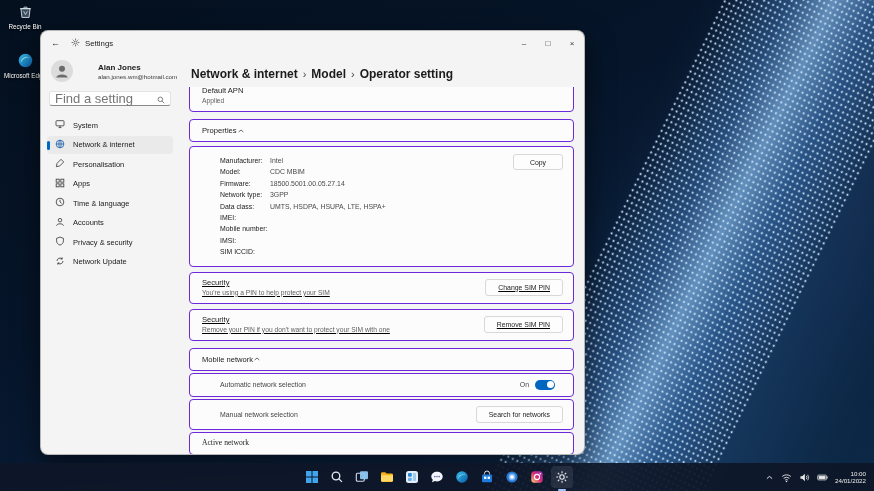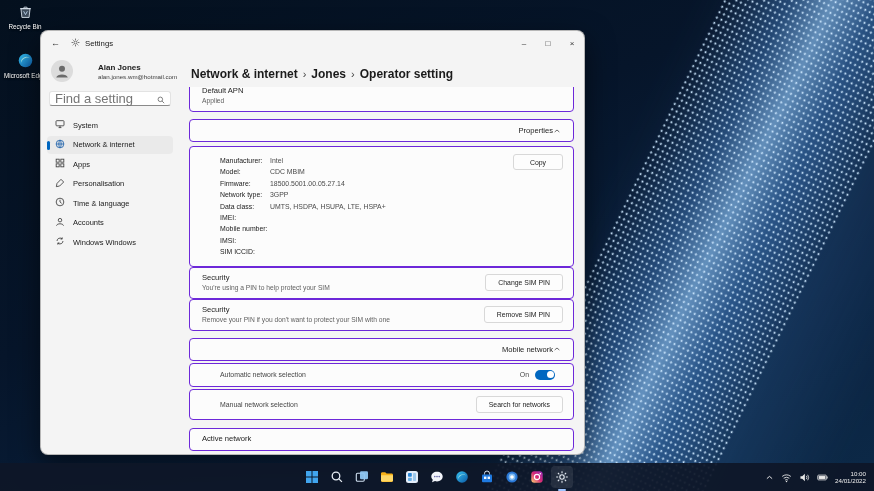--- a/index.html
+++ b/index.html
@@ -49,37 +49,37 @@
 
   .main { flex:1; display:flex; flex-direction:column; min-width:0; }
   .breadcrumb { padding:12px 0 6px 12px; display:flex; align-items:center; gap:5px; font-size:12px; font-weight:700; color:#1b1b1b; white-space:nowrap; }
   .crumb-sep { font-size:11px; color:#444; font-weight:400; }
   .content { flex:1; overflow:hidden; padding:0 10px; }
 
   .card { background:#fcfcfc; border:1px solid #6d28d9; border-radius:4px; }
   .card-title { font-size:7.6px; color:#1b1b1b; line-height:9px; }
   .card-sub { font-size:6.7px; color:#5f5f5f; margin-top:2px; line-height:8px; }
   .apn-card { margin-top:-5px; padding:3px 12px 6px; border-top-left-radius:0; border-top-right-radius:0; }
-  .expander { margin-top:7px; padding:6px 12px; display:flex; align-items:center; justify-content:flex-end; }
+  .expander { margin-top:7px; padding:6px 12px; display:flex; align-items:center; justify-content:flex-start; }
   .chev svg { width:8px; height:8px; display:block; }
   .props-card { margin-top:4px; position:relative; padding:8px 12px 8px 30px; }
   .prop-row { display:flex; font-size:6.9px; line-height:11.4px; }
   .prop-label { width:50px; flex:0 0 50px; color:#1b1b1b; }
   .prop-value { color:#4a4a4a; }
   .btn { font-family:inherit; font-size:6.9px; color:#1b1b1b; background:#fdfdfd; border:1px solid #d8d8d8; border-radius:3px; padding:4px 12px; white-space:nowrap; }
   .copy-btn { position:absolute; top:7px; right:10px; padding:3.5px 16px; }
-  .row-card { padding:5px 10px 6px 12px; display:flex; align-items:center; justify-content:space-between; }
+  .row-card { margin-top:5px; padding:5px 10px 6px 12px; display:flex; align-items:center; justify-content:space-between;text-decoration:underline; }
   .mobile-header { }
   .sub-row { margin-top:2px; padding:6px 10px 6px 30px; display:flex; align-items:center; justify-content:space-between; }
   .sub-label { font-size:6.9px; color:#454545; }
   .toggle-wrap { display:flex; align-items:center; gap:6px; margin-right:8px; }
   .toggle-state { font-size:6.9px; color:#454545; }
   .toggle { width:20px; height:10px; border-radius:6px; background:var(--accent); position:relative; }
   .knob { position:absolute; right:1.5px; top:1.5px; width:7px; height:7px; border-radius:50%; background:#fff; }
-  .active-card { margin-top:8px; padding:5px 12px 7px; }
+  .active-card { margin-top:2px; padding:5px 12px 7px;font-family:Liberation Serif, serif; }
 
   
   .taskbar { position:absolute; left:0; bottom:0; width:100%; height:28px; background:rgba(14,23,40,0.93); }
   .tb-center { position:absolute; left:50%; top:0; height:100%; transform:translateX(-50%); display:flex; align-items:center; gap:3px; }
   .tb-icon { width:22px; height:22px; border-radius:4px; display:flex; align-items:center; justify-content:center; position:relative; }
   .tb-icon.active { background:rgba(255,255,255,0.09); }
   .tb-icon.active::after { content:""; position:absolute; bottom:-2.5px; left:7px; width:8px; height:2px; border-radius:2px; background:#9cc3ff; }
   .tb-svg { width:14px; height:14px; display:block; }
   .tray { position:absolute; right:8px; top:0; height:100%; display:flex; align-items:center; gap:7px; }
   .tray-svg { width:11px; height:11px; display:block; }
@@ -174,61 +174,67 @@
           </div>
           <div class="nav-item selected">
             <span class="nav-icon"><svg class="nav-svg" viewBox="0 0 12 12" fill="none" stroke="#1b5fa8" stroke-width="1">
                   <circle cx="6" cy="6" r="4.6"></circle>
                   <path d="M1.4 6h9.2M6 1.4c1.9 1.6 1.9 7.6 0 9.2-1.9-1.6-1.9-7.6 0-9.2z"></path>
                 </svg></span>
             <span>Network &amp; internet</span>
           </div>
           <div class="nav-item">
             <span class="nav-icon"><svg class="nav-svg" viewBox="0 0 12 12" fill="none" stroke="#3b3b3b" stroke-width="1">
+                  <path d="M7.2 1.6l3.2 3.2-4.8 4.8L1.6 10.4l.8-3.9z"></path>
+                </svg></span>
+            <span>Personalisation</span>
+          </div>
+          <div class="nav-item">
+            <span class="nav-icon"><svg class="nav-svg" viewBox="0 0 12 12" fill="none" stroke="#3b3b3b" stroke-width="1">
                   <rect x="1.4" y="1.4" width="3.6" height="3.6"></rect>
                   <rect x="7" y="1.4" width="3.6" height="3.6"></rect>
                   <rect x="1.4" y="7" width="3.6" height="3.6"></rect>
                   <rect x="7" y="7" width="3.6" height="3.6"></rect>
                 </svg></span>
             <span>Apps</span>
           </div>
           <div class="nav-item">
             <span class="nav-icon"><svg class="nav-svg" viewBox="0 0 12 12" fill="none" stroke="#3b3b3b" stroke-width="1">
-                  <path d="M7.2 1.6l3.2 3.2-4.8 4.8L1.6 10.4l.8-3.9z"></path>
-                </svg></span>
-            <span>Personalisation</span>
-          </div>
-          <div class="nav-item">
-            <span class="nav-icon"><svg class="nav-svg" viewBox="0 0 12 12" fill="none" stroke="#3b3b3b" stroke-width="1">
                   <circle cx="6" cy="6" r="4.6"></circle>
                   <path d="M6 3.3V6l2 1.6"></path>
                 </svg></span>
             <span>Time &amp; language</span>
           </div>
           <div class="nav-item">
             <span class="nav-icon"><svg class="nav-svg" viewBox="0 0 12 12" fill="none" stroke="#3b3b3b" stroke-width="1">
                   <circle cx="6" cy="3.8" r="2.1"></circle>
                   <path d="M1.8 10.4c.6-3 7.8-3 8.4 0"></path>
                 </svg></span>
             <span>Accounts</span>
           </div>
           <div class="nav-item">
             <span class="nav-icon"><svg class="nav-svg" viewBox="0 0 12 12" fill="none" stroke="#3b3b3b" stroke-width="1">
+                  <path d="M6 1.3l4.1 1.5v3c0 2.6-1.7 4.4-4.1 5.1-2.4-.7-4.1-2.5-4.1-5.1v-3z"></path>
+                </svg></span>
+            <span>Privacy &amp; security</span>
+          </div>
+          <div class="nav-item">
+            <span class="nav-icon"><svg class="nav-svg" viewBox="0 0 12 12" fill="none" stroke="#3b3b3b" stroke-width="1">
                   <path d="M2.4 6a3.6 3.6 0 0 1 6.2-2.4M9.6 6a3.6 3.6 0 0 1-6.2 2.4M8.6 1.6v2h-2M3.4 10.4v-2h2"></path>
                 </svg></span>
-            <span>Windows Windows</span>
+            <span>Network Update</span>
           </div>
         </div>
       </div>
 
       <div class="main">
         <div class="breadcrumb">
           <span>Network &amp; internet</span>
           <span class="crumb-sep">›</span>
-          <span>Jones</span>
+          <span>Model</span>
           <span class="crumb-sep">›</span>
           <span>Operator setting</span>
         </div>
 
         <div class="content">
 
           <div class="card apn-card">
             <div class="card-title">Default APN</div>
             <div class="card-sub">Applied</div>
           </div>

